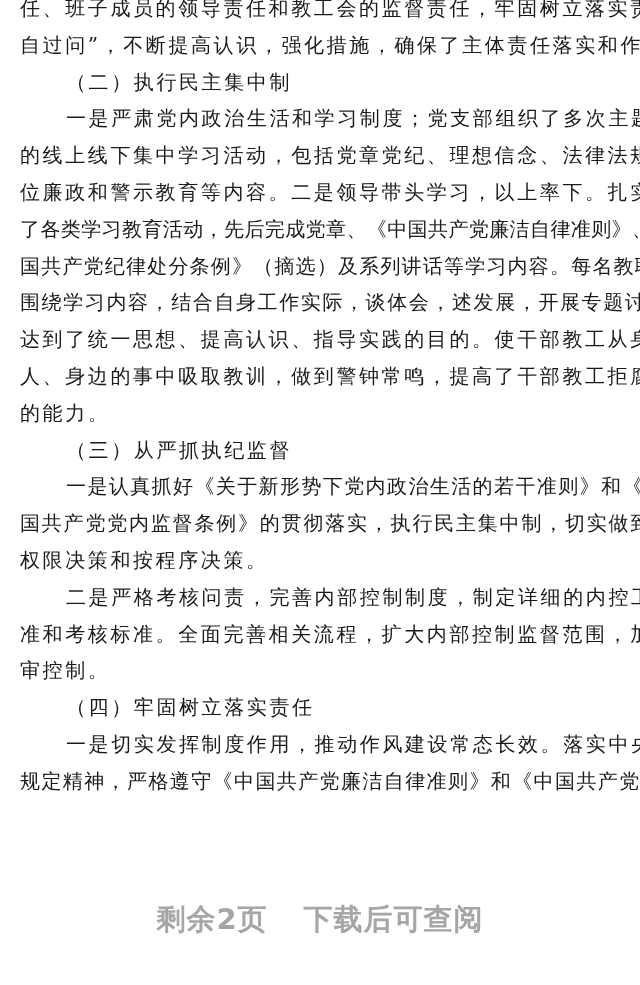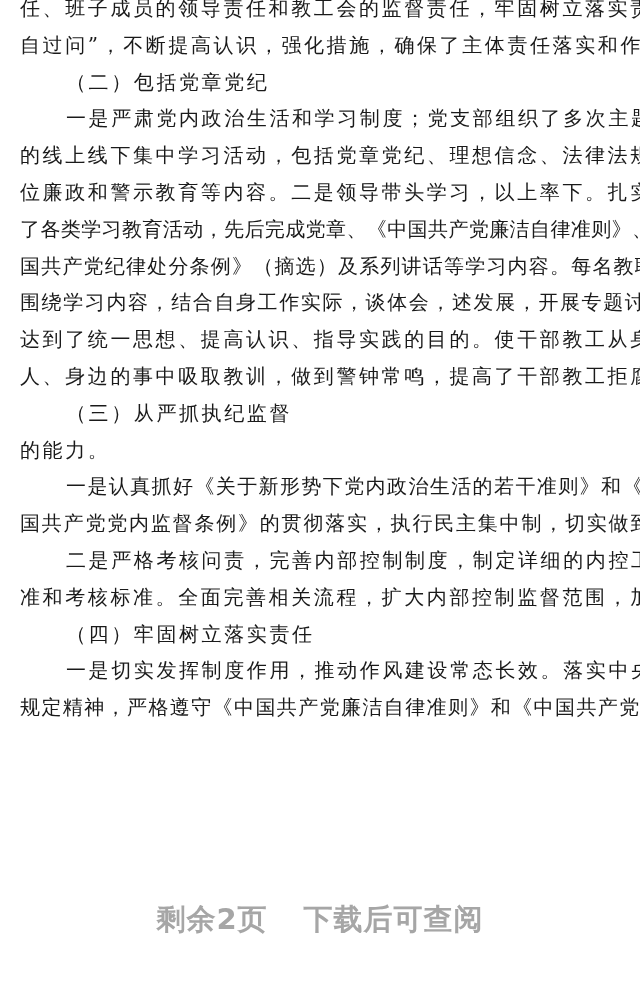--- a/index.html
+++ b/index.html
@@ -24,35 +24,37 @@
   }
   .watermark .gap { display: inline-block; width: 36px; }
 </style>
 </head>
 <body>
 
 <div class="page">
   <div class="doc">
     <div class="line">任、班子成员的领导责任和教工会的监督责任，牢固树立落实责任“亲</div>
     <div class="line">自过问”，不断提高认识，强化措施，确保了主体责任落实和作风建设</div>
-    <div class="line heading">（二）包括党章党纪</div>
+    <div class="line heading">（二）执行民主集中制</div>
     <div class="line indent">一是严肃党内政治生活和学习制度；党支部组织了多次主题明确</div>
     <div class="line">的线上线下集中学习活动，包括党章党纪、理想信念、法律法规、岗</div>
     <div class="line">位廉政和警示教育等内容。二是领导带头学习，以上率下。扎实开展</div>
     <div class="line" style="letter-spacing:0.4px">了各类学习教育活动，先后完成党章、《中国共产党廉洁自律准则》、《中</div>
     <div class="line" style="letter-spacing:1.2px">国共产党纪律处分条例》（摘选）及系列讲话等学习内容。每名教职工</div>
     <div class="line" style="letter-spacing:1.6px">围绕学习内容，结合自身工作实际，谈体会，述发展，开展专题讨论，</div>
     <div class="line">达到了统一思想、提高认识、指导实践的目的。使干部教工从身边的</div>
     <div class="line">人、身边的事中吸取教训，做到警钟常鸣，提高了干部教工拒腐防变</div>
+    <div class="line last">的能力。</div>
     <div class="line heading">（三）从严抓执纪监督</div>
-    <div class="line last">的能力。</div>
     <div class="line indent" style="letter-spacing:1.4px">一是认真抓好《关于新形势下党内政治生活的若干准则》和《中</div>
     <div class="line" style="letter-spacing:1.8px">国共产党党内监督条例》的贯彻落实，执行民主集中制，切实做到依</div>
+    <div class="line last">权限决策和按程序决策。</div>
     <div class="line indent">二是严格考核问责，完善内部控制制度，制定详细的内控工作标</div>
     <div class="line">准和考核标准。全面完善相关流程，扩大内部控制监督范围，加强内</div>
+    <div class="line last">审控制。</div>
     <div class="line heading">（四）牢固树立落实责任</div>
     <div class="line indent">一是切实发挥制度作用，推动作风建设常态长效。落实中央八项</div>
     <div class="line" style="letter-spacing:1.4px">规定精神，严格遵守《中国共产党廉洁自律准则》和《中国共产党纪</div>
   </div>
 
   <div class="watermark">
     <span>剩余2页</span><span class="gap"></span><span>下载后可查阅</span>
   </div>
 </div>
 

